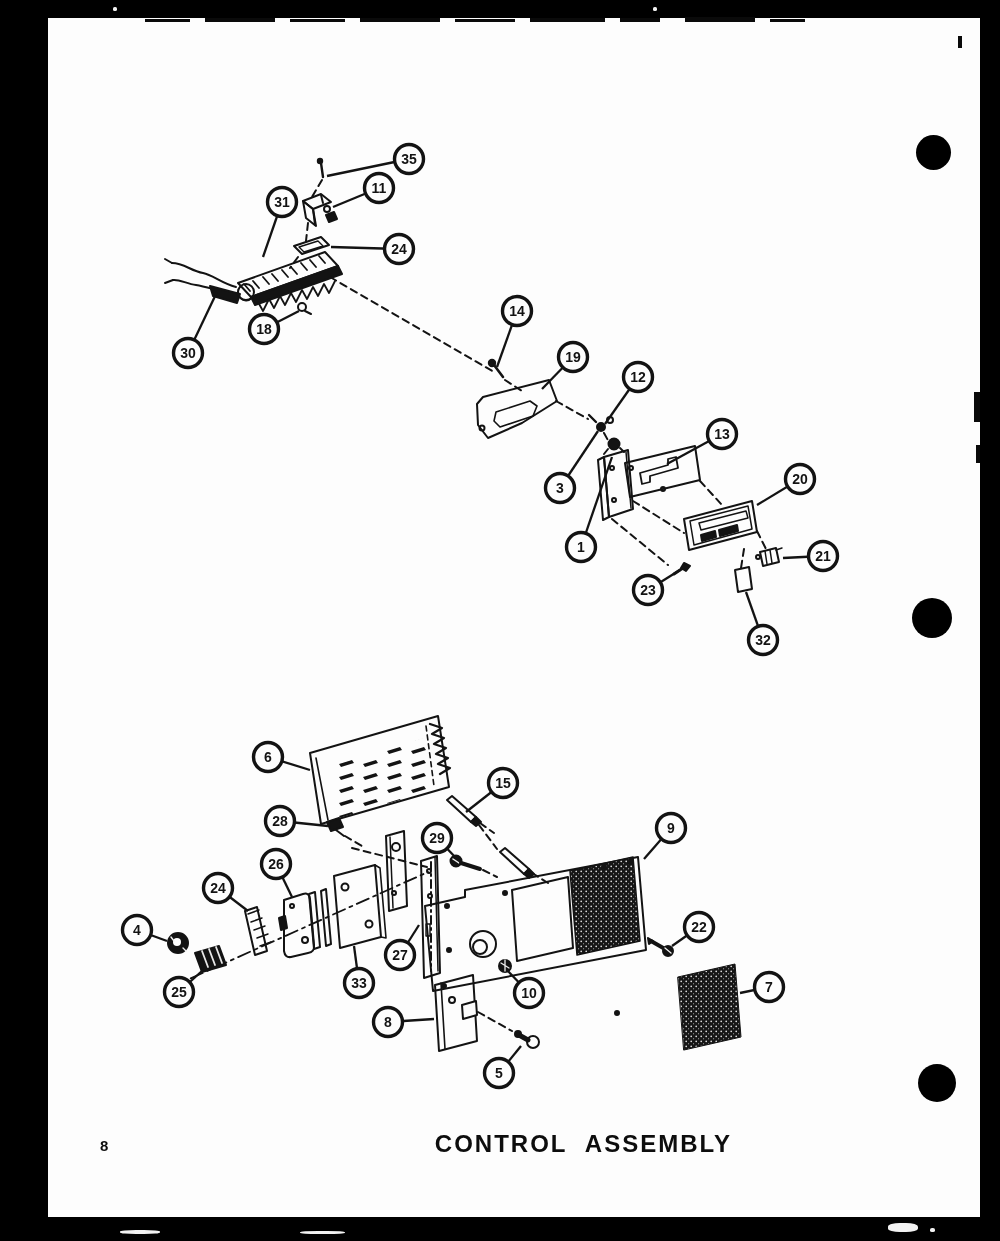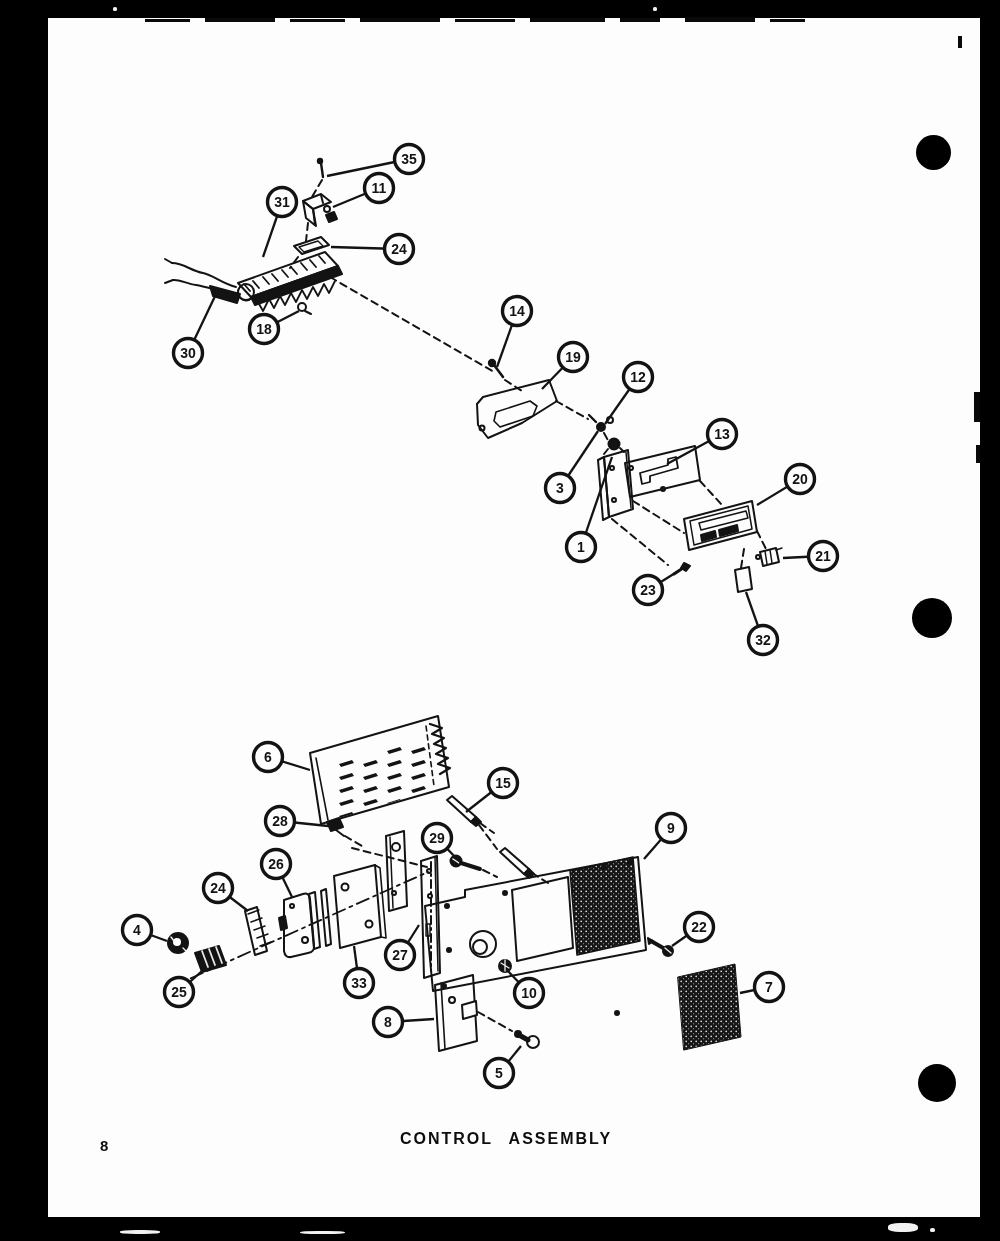--- a/index.html
+++ b/index.html
@@ -10,22 +10,22 @@
   .artifact{position:absolute;background:#0a0a0a;}
   .artifact-light{position:absolute;background:#f2f2f2;border-radius:40%;}
   #diagram{position:absolute;left:0;top:0;}
   .ink{stroke:#131313;stroke-width:2;fill:none;stroke-linecap:round;stroke-linejoin:round;}
   .d{stroke-dasharray:7 5;}
   .dd{stroke-dasharray:13 5 3 5;}
   .leader{stroke:#131313;stroke-width:2.3;}
   .balloon{fill:#fdfdfd;stroke:#131313;stroke-width:3.4;}
   .balloon-num{font-family:"Liberation Sans",sans-serif;font-size:14px;font-weight:700;
                text-anchor:middle;fill:#131313;stroke:none;}
-  .title{position:absolute;left:266px;top:1130px;width:480px;text-align:center;
-         font-size:16px;font-weight:700;letter-spacing:2px;word-spacing:10px;color:#0d0d0d;}
+  .title{position:absolute;left:252px;top:1130px;width:480px;text-align:right;
+         font-size:24px;font-weight:700;letter-spacing:2px;word-spacing:10px;color:#0d0d0d;}
   .pagenum{position:absolute;left:100px;top:1137px;font-size:15px;font-weight:700;color:#0d0d0d;}
 </style>
 </head>
 <body>
 
 <div class="page"></div>
 
 <div class="hole" style="left:916px;top:135px;width:35px;height:35px;"></div>
 <div class="hole" style="left:912px;top:598px;width:40px;height:40px;"></div>
 <div class="hole" style="left:918px;top:1064px;width:38px;height:38px;"></div>

